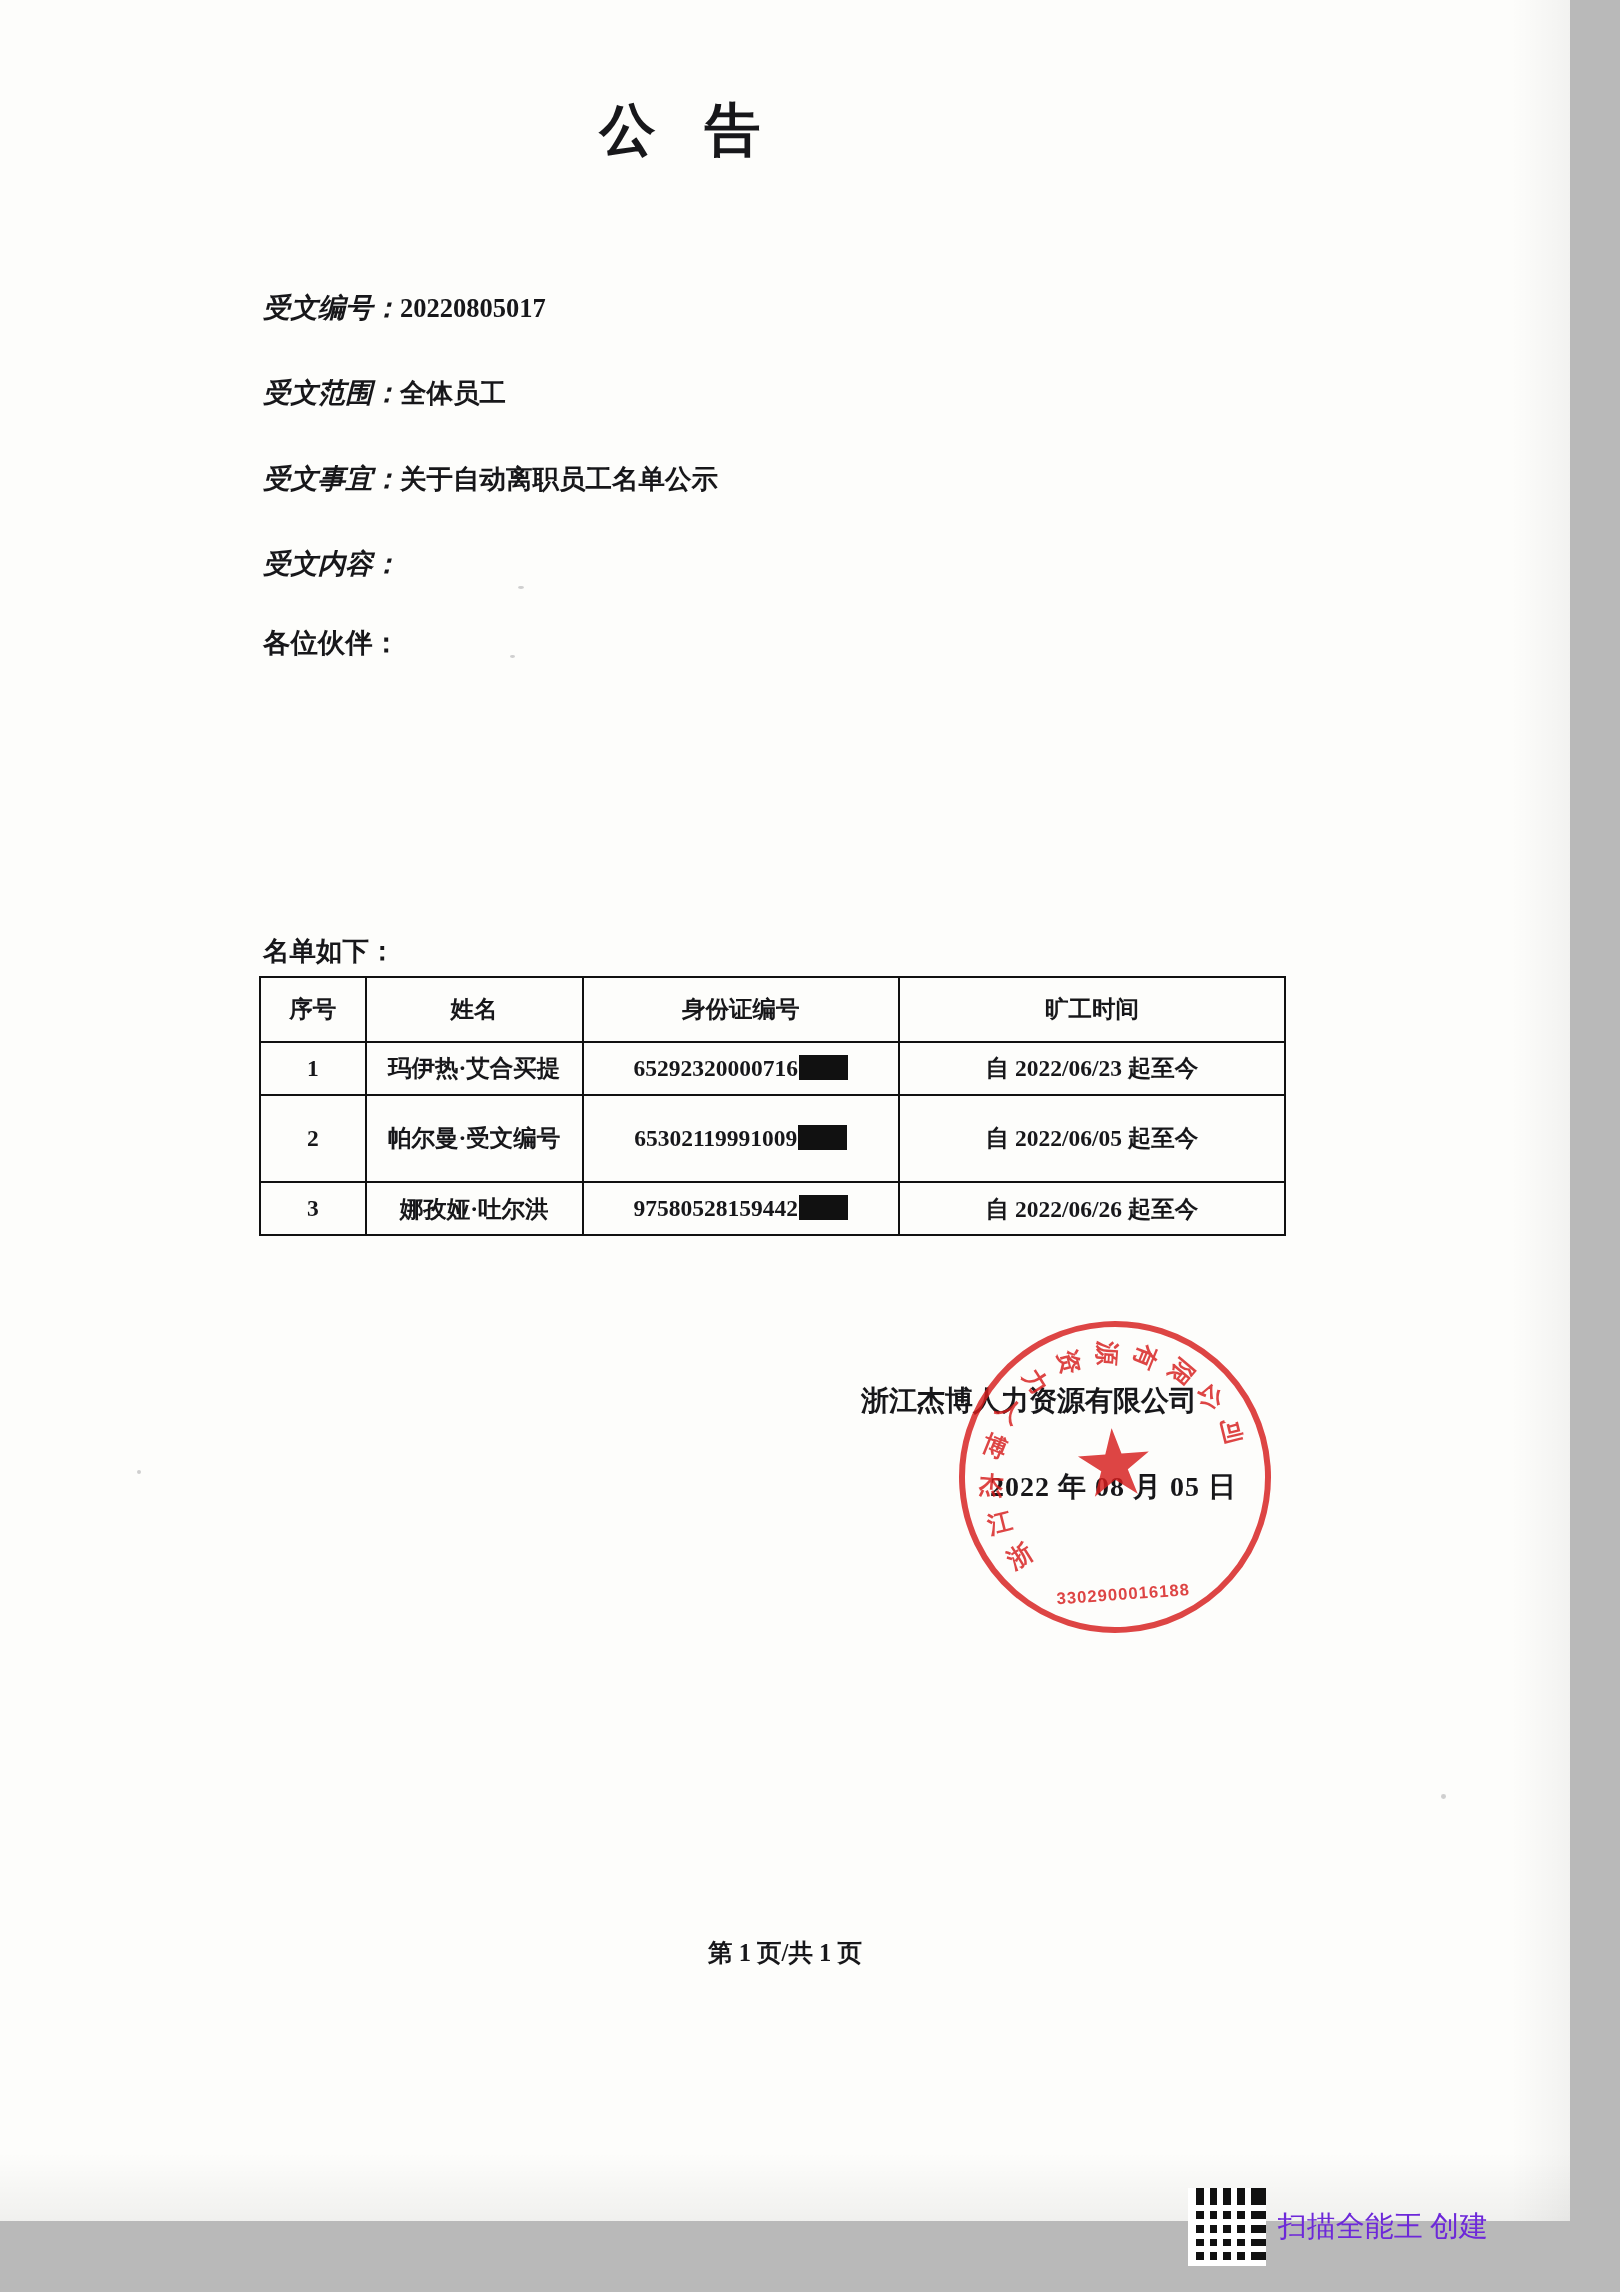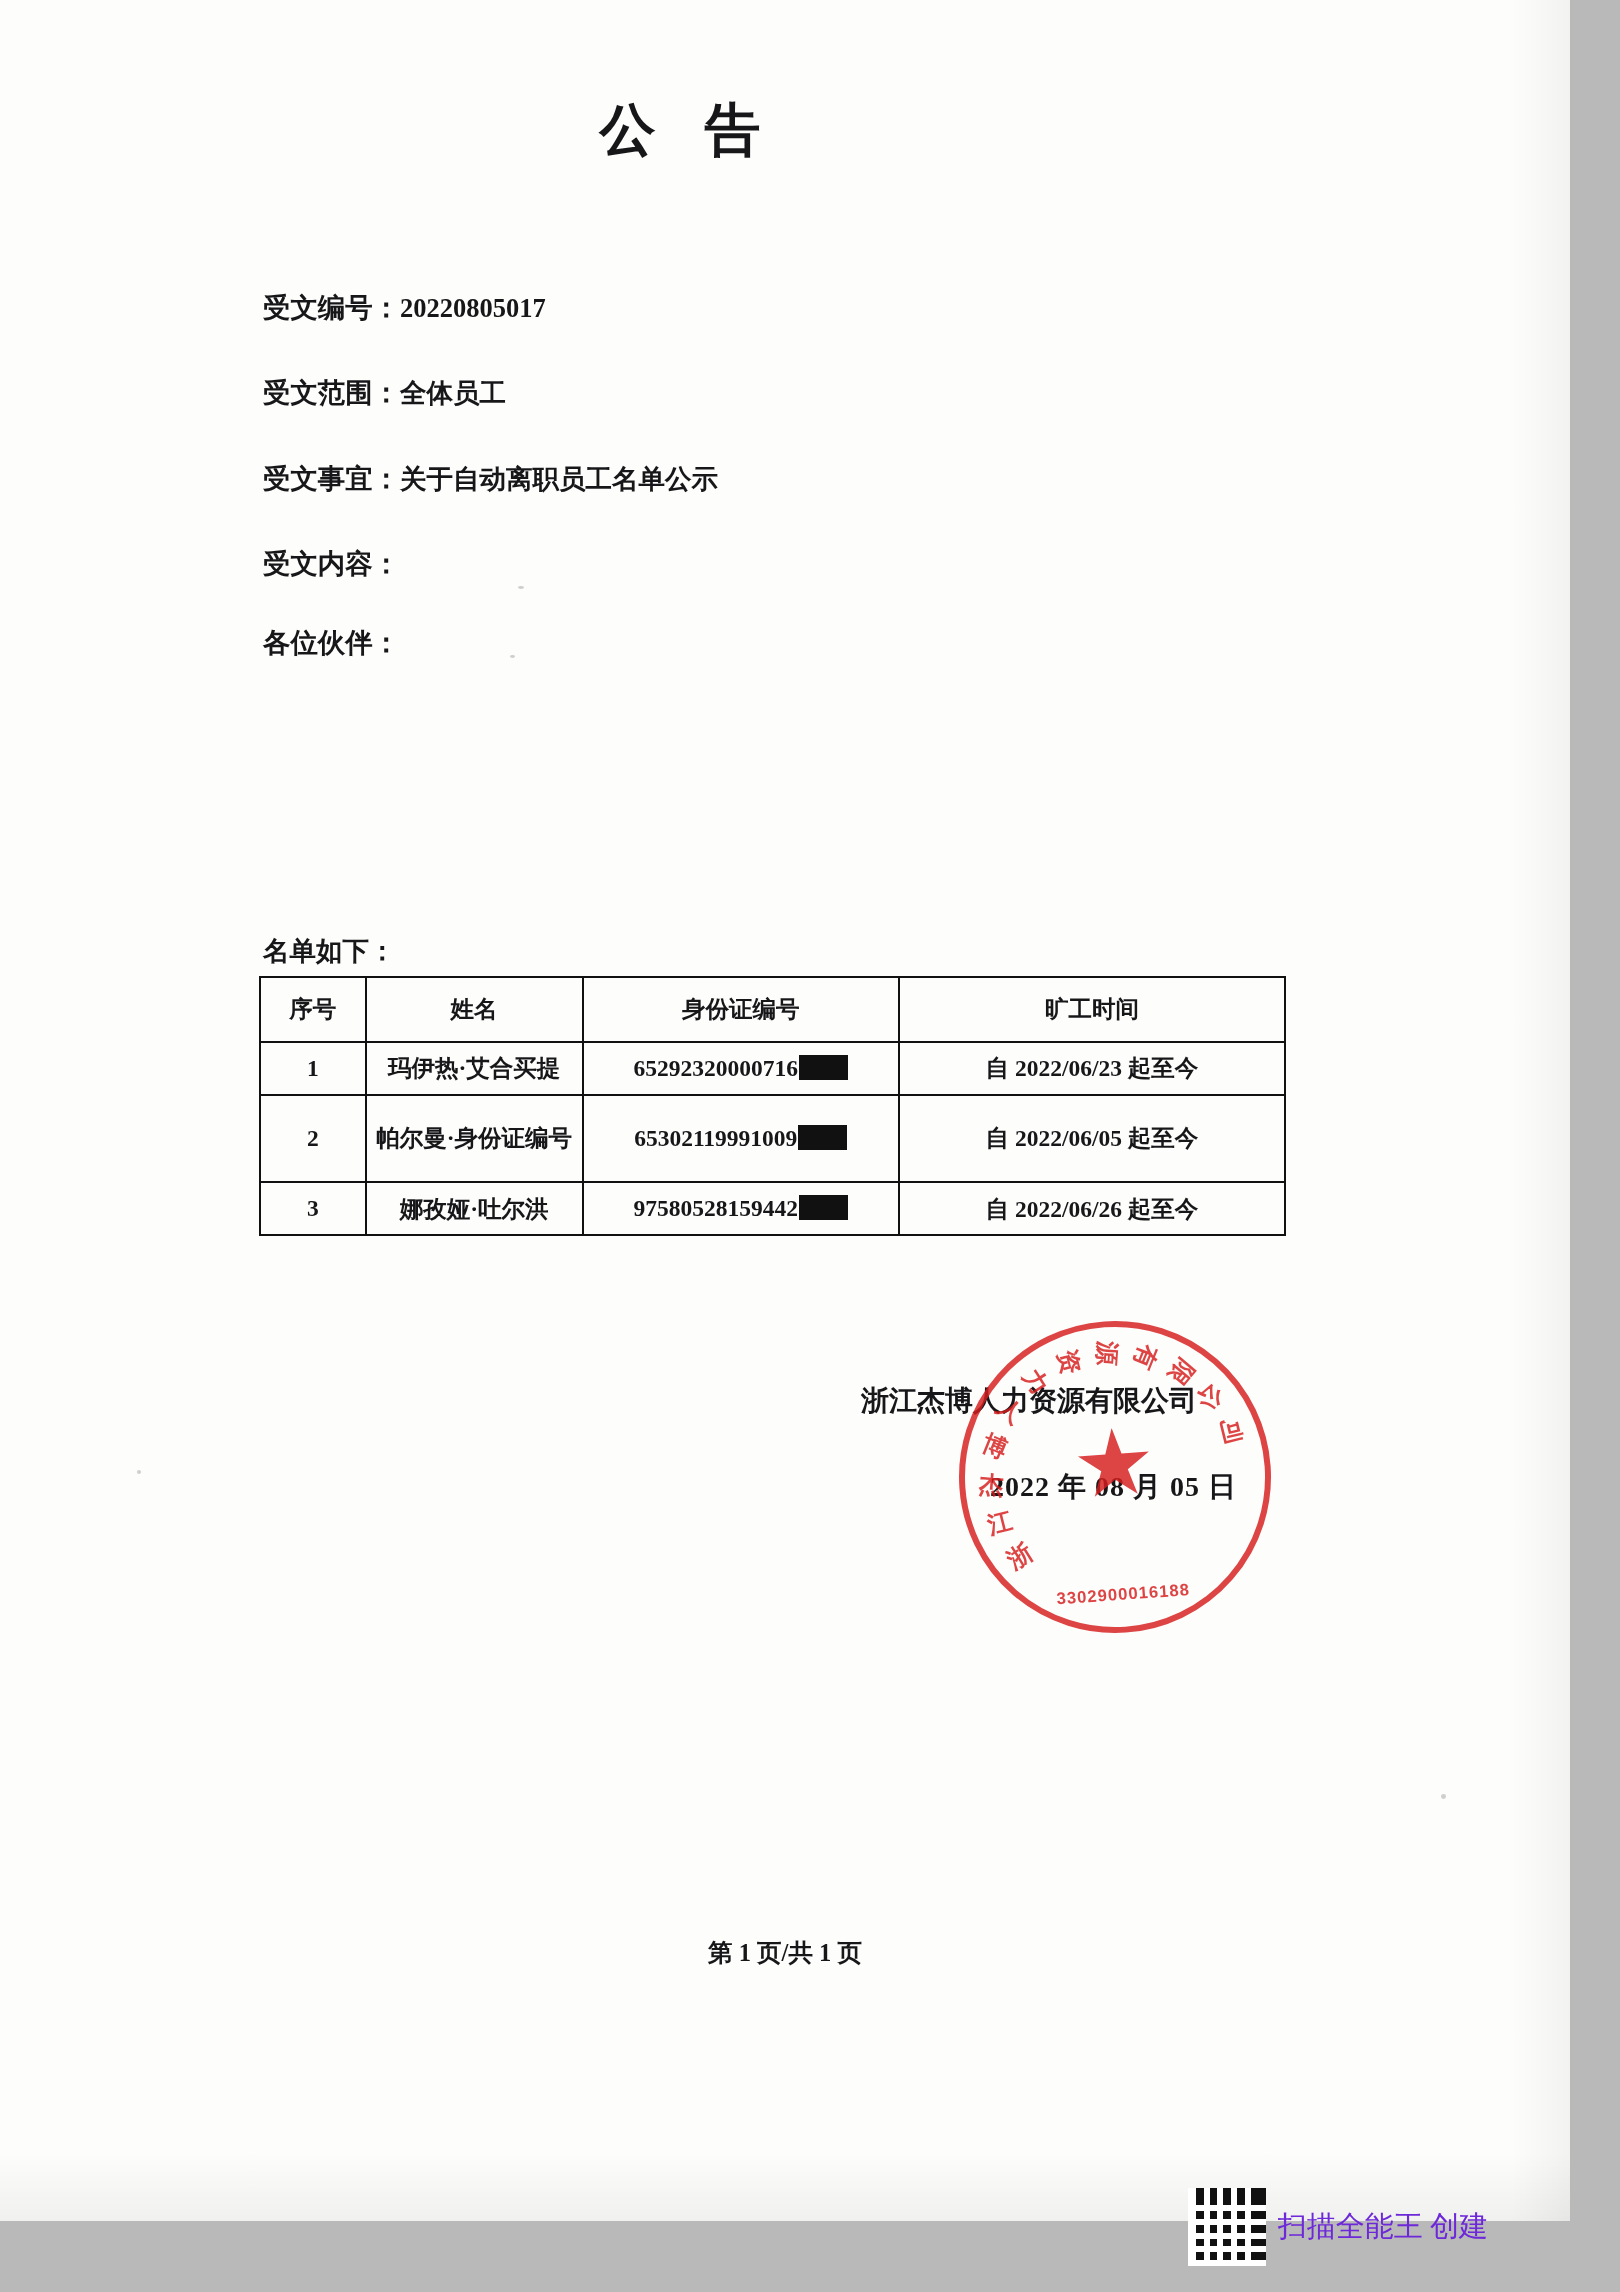--- a/index.html
+++ b/index.html
@@ -81,20 +81,21 @@
 
   .field-line {
     position: absolute;
     left: 263px;
     font-size: 26.5px;
     white-space: nowrap;
   }
   .field-label {
     font-weight: bold;
     font-size: 27.4px;
+    font-style: italic;
   }
   .field-value {
     font-weight: bold;
     font-size: 26.5px;
   }
 
   #field-no   { top: 290px; }
   #field-scope{ top: 375px; }
   #field-subj { top: 461px; }
   #field-body { top: 546px; }
@@ -319,21 +320,21 @@
       </thead>
       <tbody>
         <tr>
           <td>1</td>
           <td>玛伊热·艾合买提</td>
           <td class="id-cell"><span>65292320000716</span><span class="redact"></span></td>
           <td>自 2022/06/23 起至今</td>
         </tr>
         <tr class="row-tall">
           <td>2</td>
-          <td>帕尔曼·身份证编号</td>
+          <td>帕尔曼·受文编号</td>
           <td class="id-cell"><span>65302119991009</span><span class="redact"></span></td>
           <td>自 2022/06/05 起至今</td>
         </tr>
         <tr>
           <td>3</td>
           <td>娜孜娅·吐尔洪</td>
           <td class="id-cell"><span>97580528159442</span><span class="redact"></span></td>
           <td>自 2022/06/26 起至今</td>
         </tr>
       </tbody>

